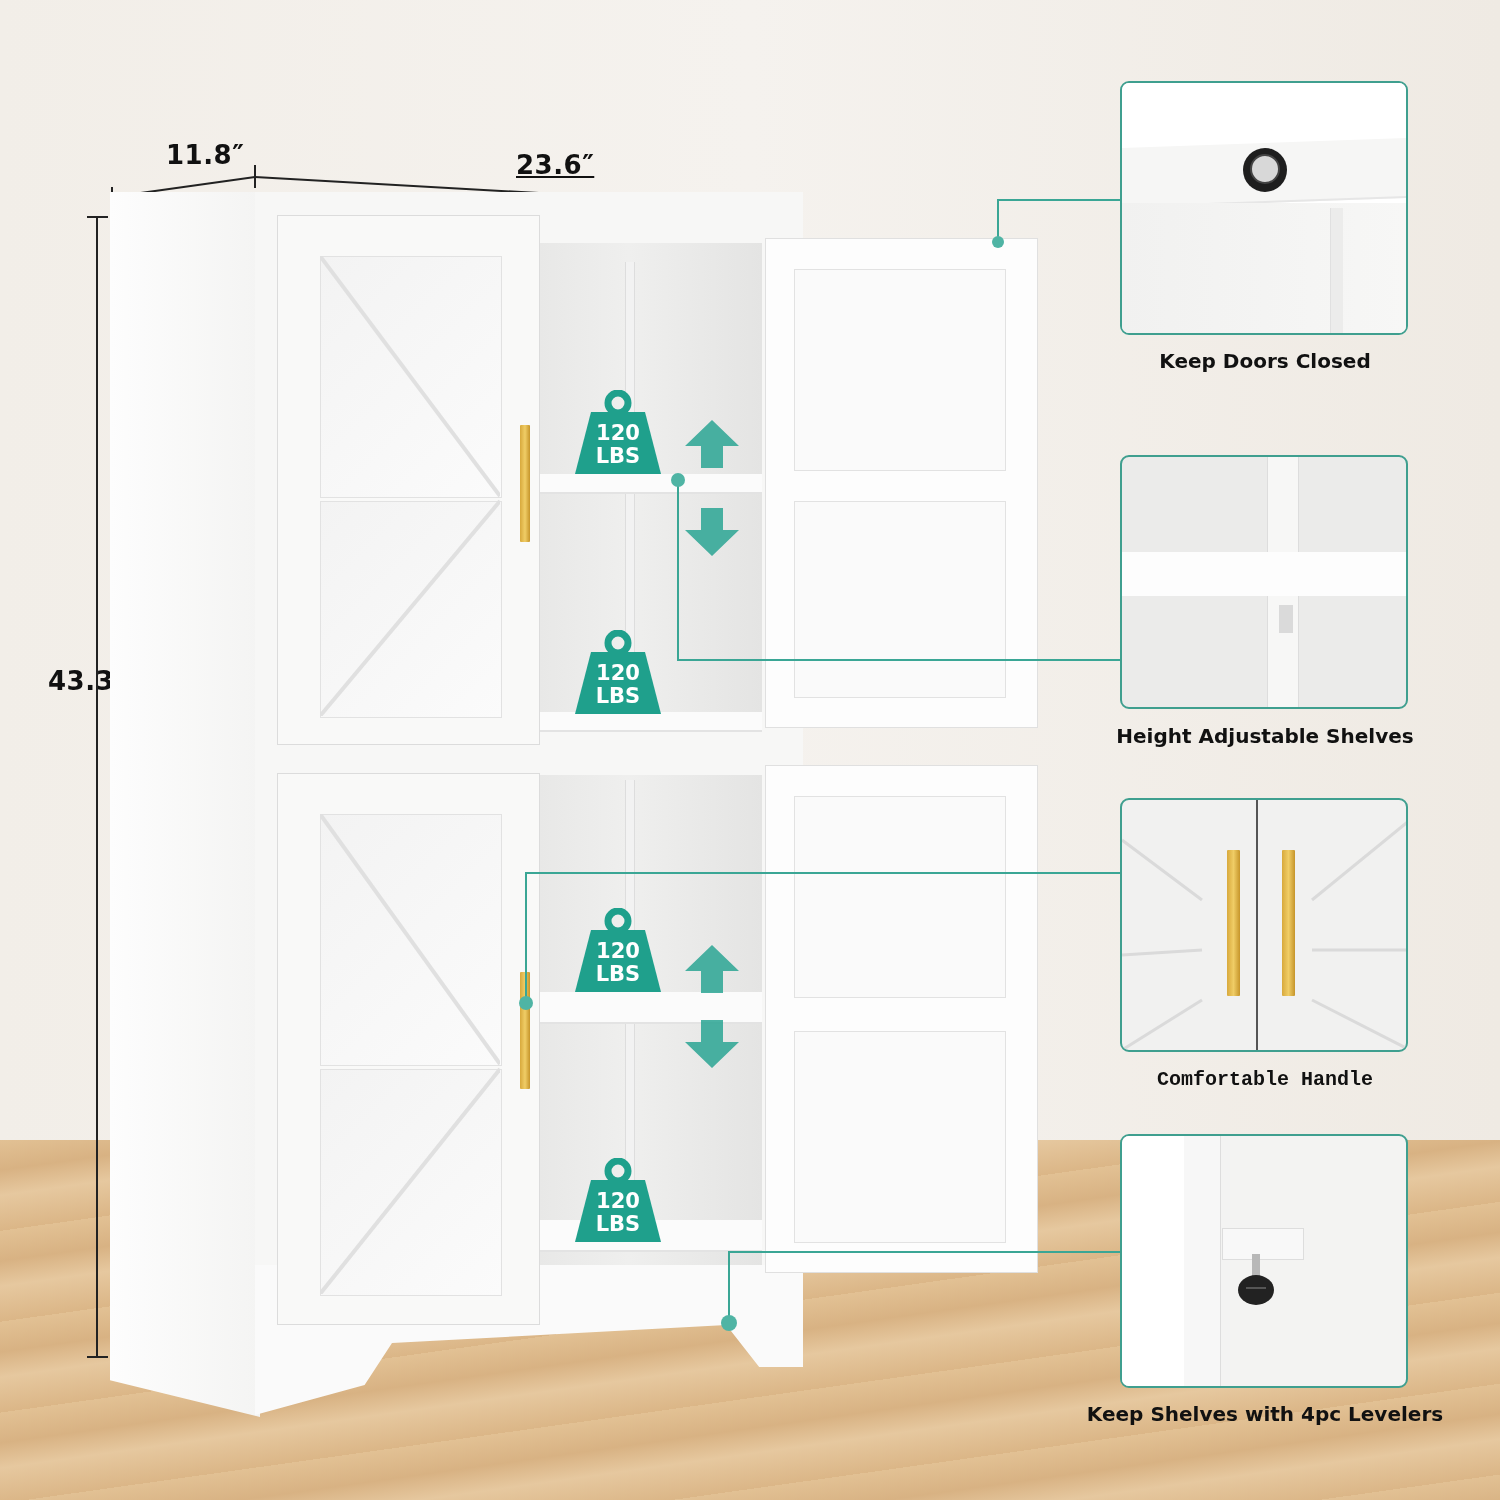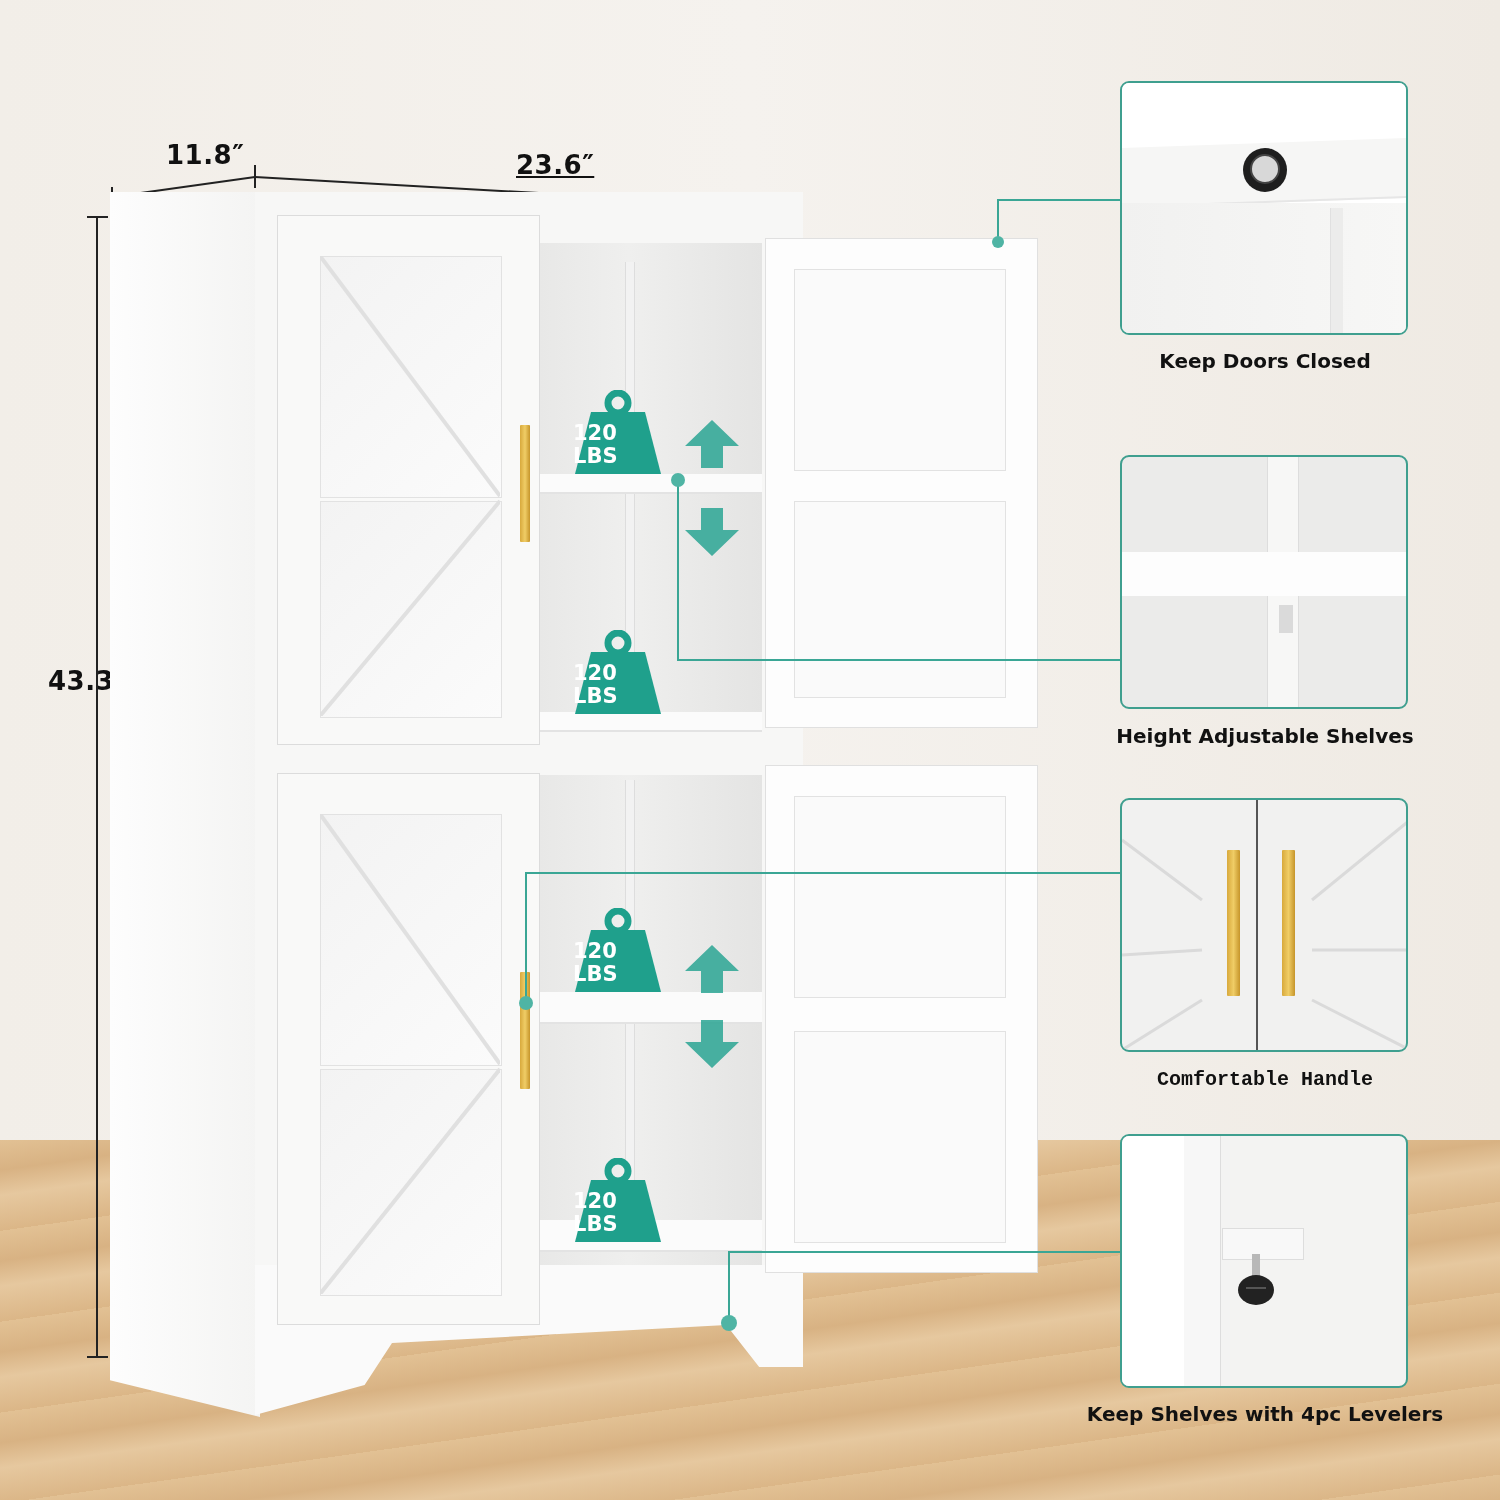--- a/index.html
+++ b/index.html
@@ -17,21 +17,21 @@
     clip-path:polygon(0 0,100% 0,100% 68%,92% 68%,86% 40%,25% 52%,20% 80%,0 100%);}
   .door{position:absolute;background:#f9f9f8;border:1px solid #dcdcdc;box-sizing:border-box;}
   .panel{position:absolute;border:1px solid #e2e2e2;background:linear-gradient(135deg,#f3f3f3,#fbfbfb);}
   .cav{position:absolute;background:linear-gradient(90deg,#e8e8e7,#efefee 40%,#e4e4e3);}
   .shelf{position:absolute;height:18px;background:#fbfbfb;border-bottom:2px solid #e3e3e3;}
   .rail{position:absolute;width:8px;background:#f2f2f2;border-left:1px solid #ddd;border-right:1px solid #ddd;}
   .handle{position:absolute;width:10px;background:linear-gradient(90deg,#d8a93c,#f0cd66,#c6952a);border-radius:1px;}
   .opendoor{position:absolute;background:#fdfdfd;border:1px solid #e0e0e0;box-sizing:border-box;}
   .weight{position:absolute;width:90px;height:85px;}
   .weight svg{position:absolute;left:0;top:0;}
-  .wtxt{position:absolute;left:0;width:90px;color:#fff;font-weight:bold;font-size:21px;line-height:23px;}
+  .wtxt{position:absolute;left:0;width:90px;text-align:center;color:#fff;font-weight:bold;font-size:21px;line-height:23px;}
   .arrow{position:absolute;width:54px;height:48px;}
   .card{position:absolute;left:1120px;width:288px;border:2px solid #3f9f8f;border-radius:9px;overflow:hidden;box-sizing:border-box;background:#fff;}
   .caption{position:absolute;text-align:center;font-weight:bold;font-size:20px;color:#111;line-height:33px;}
 </style>
 </head>
 <body>
 
 <div class="wall-shade"></div>
 <div class="floor"></div>
 

